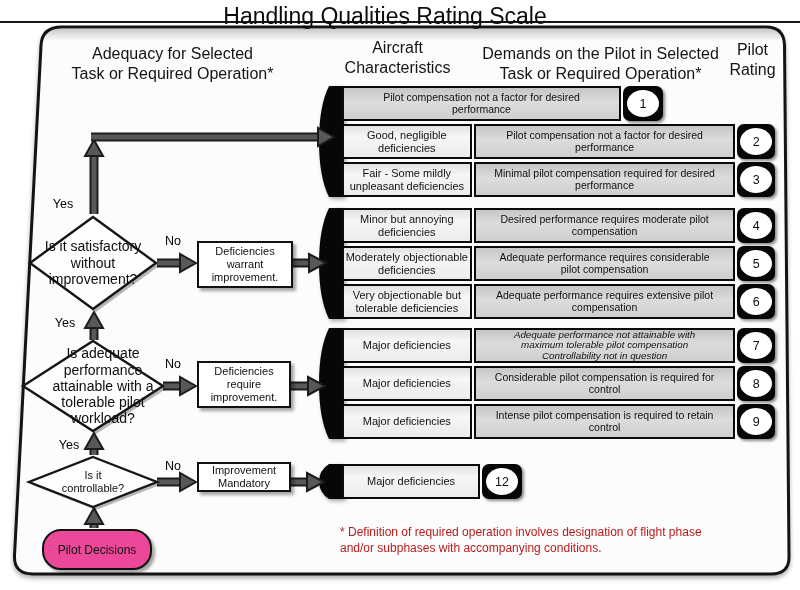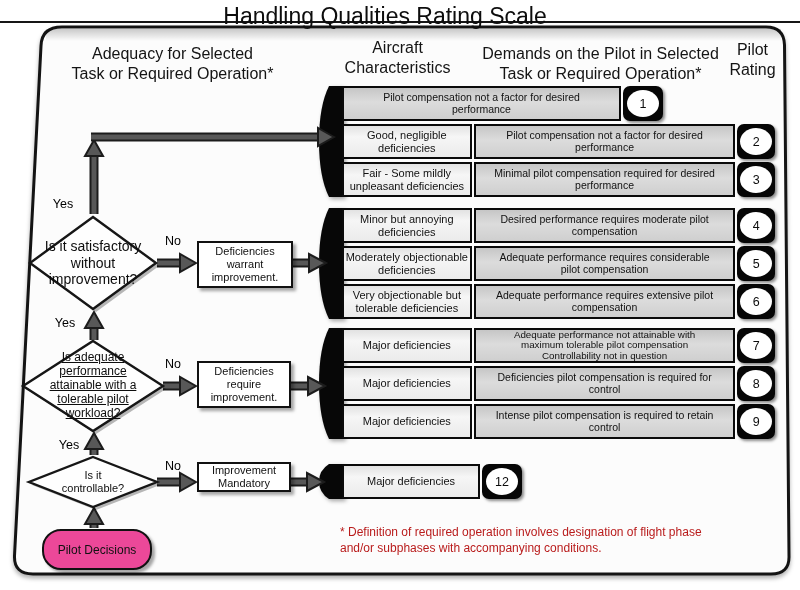--- a/index.html
+++ b/index.html
@@ -27,41 +27,41 @@
   .group{position:absolute;left:318px;width:457px;z-index:2;}
   .bracket{position:absolute;left:0;top:0;width:26px;height:100%;filter:drop-shadow(2px 2px 2px rgba(0,0,0,.35));}
   .rows{position:absolute;left:24px;top:0;right:0;}
   .row{display:flex;height:35px;margin-bottom:3px;gap:2px;}
   .cell{box-sizing:border-box;border:2px solid #0a0a0a;display:flex;align-items:center;justify-content:center;
     text-align:center;white-space:pre-line;overflow:hidden;}
   .char-cell{width:138px;font-size:11px;line-height:1.12;
     background:linear-gradient(180deg,#e2e2e2 0%,#f6f6f6 35%,#ebebeb 100%);}
   .demand-cell{width:279px;font-size:10.5px;line-height:1.08;
     background:linear-gradient(180deg,#c6c6c6 0%,#dcdcdc 45%,#cfcfcf 100%);}
-  .demand-cell.tight{font-size:9.8px;line-height:1.05;}
+  .demand-cell.tight{font-size:9.8px;line-height:1.05;font-style:italic;}
   .rating-cell{width:40px;background:#060606;border-radius:7px;display:flex;align-items:center;justify-content:center;
     box-shadow:2px 2px 3px rgba(0,0,0,.45);}
   .rating-circle{width:32px;height:27px;border-radius:50%;background:#fff;display:flex;align-items:center;justify-content:center;
     font-size:12.5px;color:#0c0c0c;}
   
   .dec-box{box-sizing:border-box;border:2px solid #111;background:#fff;z-index:4;
     display:flex;align-items:center;justify-content:center;text-align:center;
     font-size:11px;line-height:1.18;white-space:pre-line;
     box-shadow:3px 3px 3px rgba(0,0,0,.35);}
   .box1{left:197px;top:241px;width:96px;height:47px;}
   .box2{left:197px;top:361px;width:94px;height:47px;}
   .box3{left:197px;top:462px;width:94px;height:30px;}
   .pilot-decisions{left:42px;top:529px;width:106px;height:37px;border:2.5px solid #111;border-radius:19px;background:#ec4899;
     z-index:4;display:flex;align-items:center;justify-content:center;font-size:12px;
     box-shadow:3px 3px 3px rgba(0,0,0,.35);}
   
   .diamond-text{z-index:4;display:flex;align-items:center;justify-content:center;text-align:center;
     white-space:pre-line;color:#0d0d0d;}
   .d1{left:33px;top:228px;width:120px;height:70px;font-size:14px;line-height:1.2;}
-  .d2{left:33px;top:348px;width:120px;height:76px;font-size:12px;line-height:1.16;text-decoration:underline;}
+  .d2{left:43px;top:348px;width:120px;height:76px;font-size:14px;line-height:1.16;}
   .d3{left:43px;top:462px;width:100px;height:40px;font-size:11px;line-height:1.2;}
   
   .yn{z-index:4;font-size:12.5px;width:36px;text-align:center;color:#000000;}
   .yes1{left:45px;top:197px;} .yes2{left:47px;top:316px;} .yes3{left:51px;top:438px;}
   .no1{left:155px;top:234px;} .no2{left:155px;top:357px;} .no3{left:155px;top:459px;}
   
   .footnote{left:340px;top:525px;width:450px;text-align:left;font-size:12px;line-height:1.3;
     white-space:pre-line;z-index:4;color:#b91c1c;}
 </style>
 </head>
@@ -161,21 +161,21 @@
       <div class="cell char-cell">Major deficiencies</div>
       <div class="cell demand-cell tight">Adequate performance not attainable with
 maximum tolerable pilot compensation
 Controllability not in question</div>
       <div class="rating-cell">
           <div class="rating-circle">7</div>
         </div>
     </div>
     <div class="row">
       <div class="cell char-cell">Major deficiencies</div>
-      <div class="cell demand-cell">Deficiencies pilot compensation is required for
+      <div class="cell demand-cell">Considerable pilot compensation is required for
 control</div>
       <div class="rating-cell">
           <div class="rating-circle">8</div>
         </div>
     </div>
     <div class="row">
       <div class="cell char-cell">Major deficiencies</div>
       <div class="cell demand-cell">Intense pilot compensation is required to retain
 control</div>
       <div class="rating-cell">

